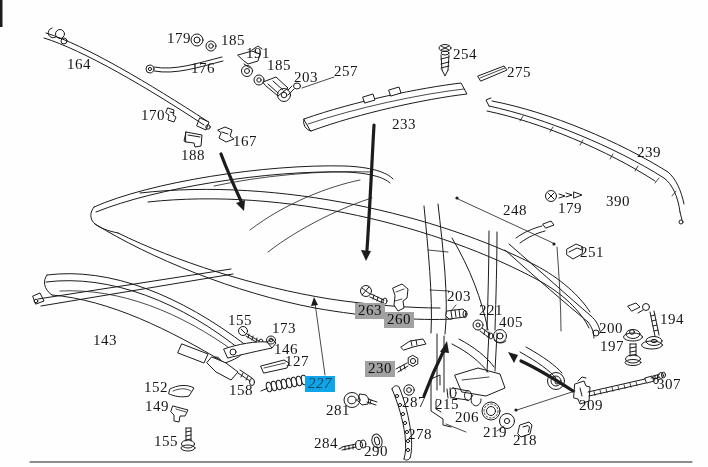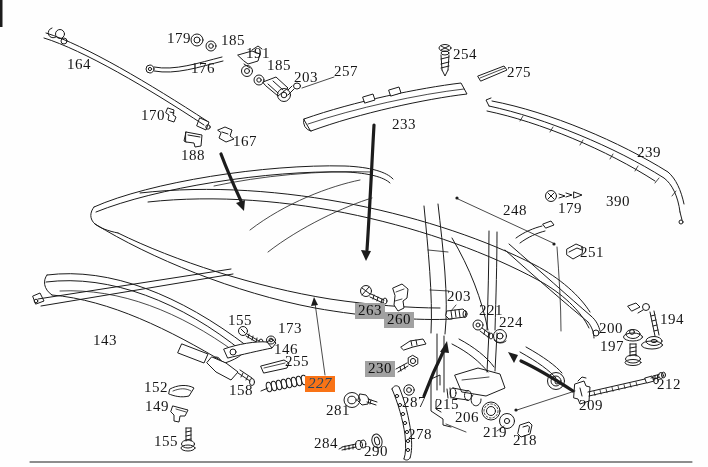--- a/index.html
+++ b/index.html
@@ -7,21 +7,21 @@
          font-family:"Liberation Serif",serif;}
   svg{position:absolute;left:0;top:0;}
   svg *{fill:none;stroke:#1c1c1c;stroke-width:1;stroke-linecap:round;stroke-linejoin:round;}
   svg .thick{stroke-width:3.2;}
   svg .thin{stroke-width:0.8;}
   svg .fill{fill:#1c1c1c;stroke:none;}
   svg .wh{fill:#ffffff;}
   .lbl{position:absolute;font-size:15px;line-height:1.05;color:#161616;letter-spacing:.5px;
        white-space:nowrap;cursor:pointer;}
   .hl-gray{background:#a1a1a1;padding:0 3px;color:#101010;}
-  .hl-blue{background:#f97316;padding:0 3px;color:#24455f;font-style:italic;}
+  .hl-blue{background:#0ea5e9;padding:0 3px;color:#24455f;font-style:italic;}
 </style>
 </head>
 <body>
 
 <div class="stage">
 
 <svg width="708" height="467" viewBox="0 0 708 467">
 
   <rect x="0" y="0" width="2.5" height="27" class="fill"></rect>
 
@@ -407,42 +407,42 @@
   <div class="lbl" style="left:141px;top:108px">170</div>
   <div class="lbl" style="left:181px;top:148px">188</div>
   <div class="lbl" style="left:233px;top:134px">167</div>
   <div class="lbl" style="left:637px;top:145px">239</div>
   <div class="lbl" style="left:606px;top:194px">390</div>
   <div class="lbl" style="left:558px;top:201px">179</div>
   <div class="lbl" style="left:503px;top:203px">248</div>
   <div class="lbl" style="left:580px;top:245px">251</div>
   <div class="lbl" style="left:93px;top:333px">143</div>
   <div class="lbl" style="left:228px;top:313px">155</div>
-  <div class="lbl" style="left:278px;top:321px">173</div>
+  <div class="lbl" style="left:272px;top:321px">173</div>
   <div class="lbl" style="left:274px;top:342px">146</div>
-  <div class="lbl" style="left:285px;top:354px">255</div>
+  <div class="lbl" style="left:285px;top:354px">127</div>
   <div class="lbl" style="left:229px;top:383px">158</div>
   <div class="lbl" style="left:144px;top:380px">152</div>
   <div class="lbl" style="left:145px;top:399px">149</div>
   <div class="lbl" style="left:154px;top:434px">155</div>
   <div class="lbl hl-gray" style="left:355px;top:303px">263</div>
   <div class="lbl hl-gray" style="left:384px;top:312px">260</div>
   <div class="lbl" style="left:447px;top:289px">203</div>
   <div class="lbl" style="left:479px;top:303px">221</div>
-  <div class="lbl" style="left:499px;top:315px">224</div>
+  <div class="lbl" style="left:499px;top:315px">405</div>
   <div class="lbl hl-gray" style="left:365px;top:361px">230</div>
   <div class="lbl hl-blue" style="left:305px;top:376px">227</div>
   <div class="lbl" style="left:326px;top:403px">281</div>
   <div class="lbl" style="left:402px;top:395px">287</div>
   <div class="lbl" style="left:435px;top:397px">215</div>
   <div class="lbl" style="left:455px;top:410px">206</div>
   <div class="lbl" style="left:483px;top:425px">219</div>
   <div class="lbl" style="left:513px;top:433px">218</div>
   <div class="lbl" style="left:314px;top:436px">284</div>
   <div class="lbl" style="left:364px;top:444px">290</div>
   <div class="lbl" style="left:408px;top:427px">278</div>
   <div class="lbl" style="left:599px;top:321px">200</div>
   <div class="lbl" style="left:660px;top:312px">194</div>
   <div class="lbl" style="left:600px;top:339px">197</div>
-  <div class="lbl" style="left:657px;top:377px">212</div>
+  <div class="lbl" style="left:657px;top:377px">307</div>
   <div class="lbl" style="left:579px;top:398px">209</div>
 
 </div>
 
 </body></html>

